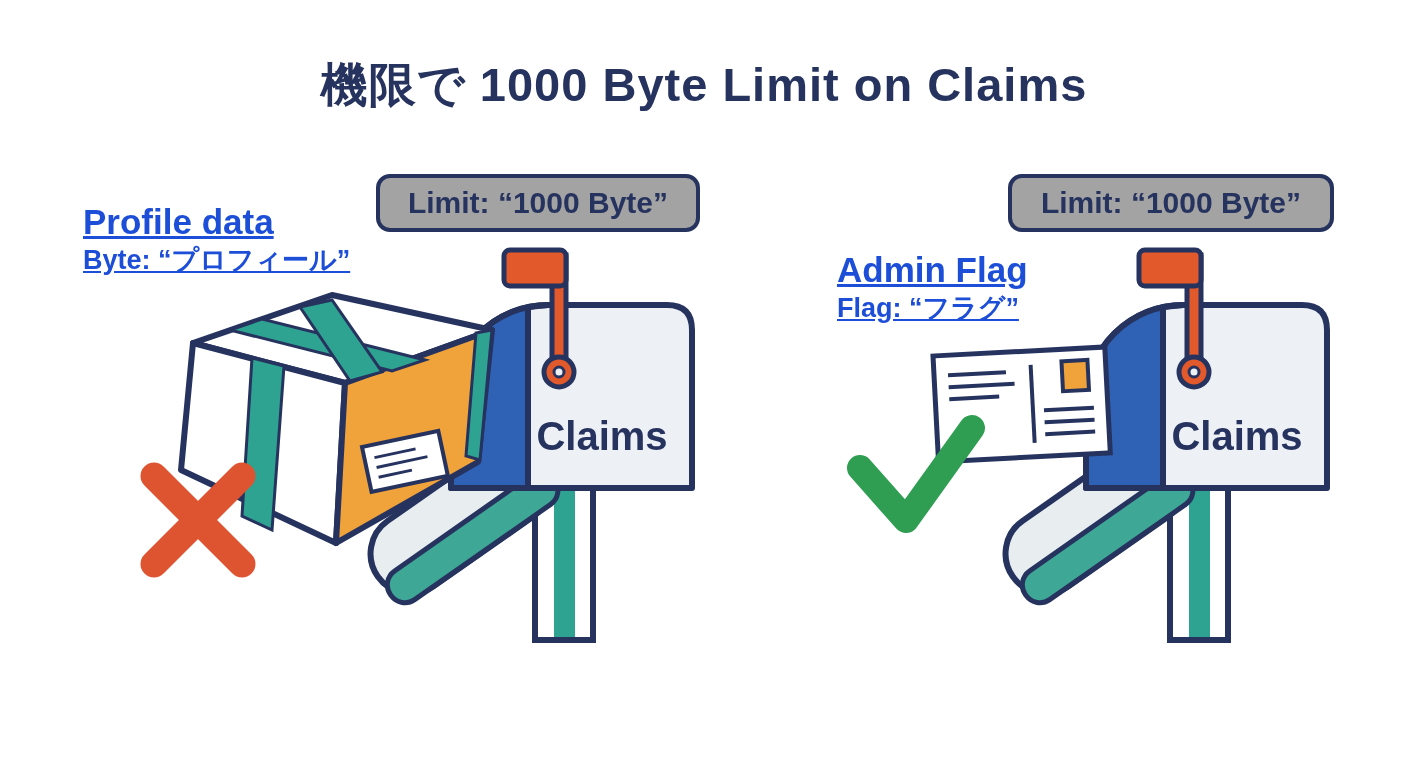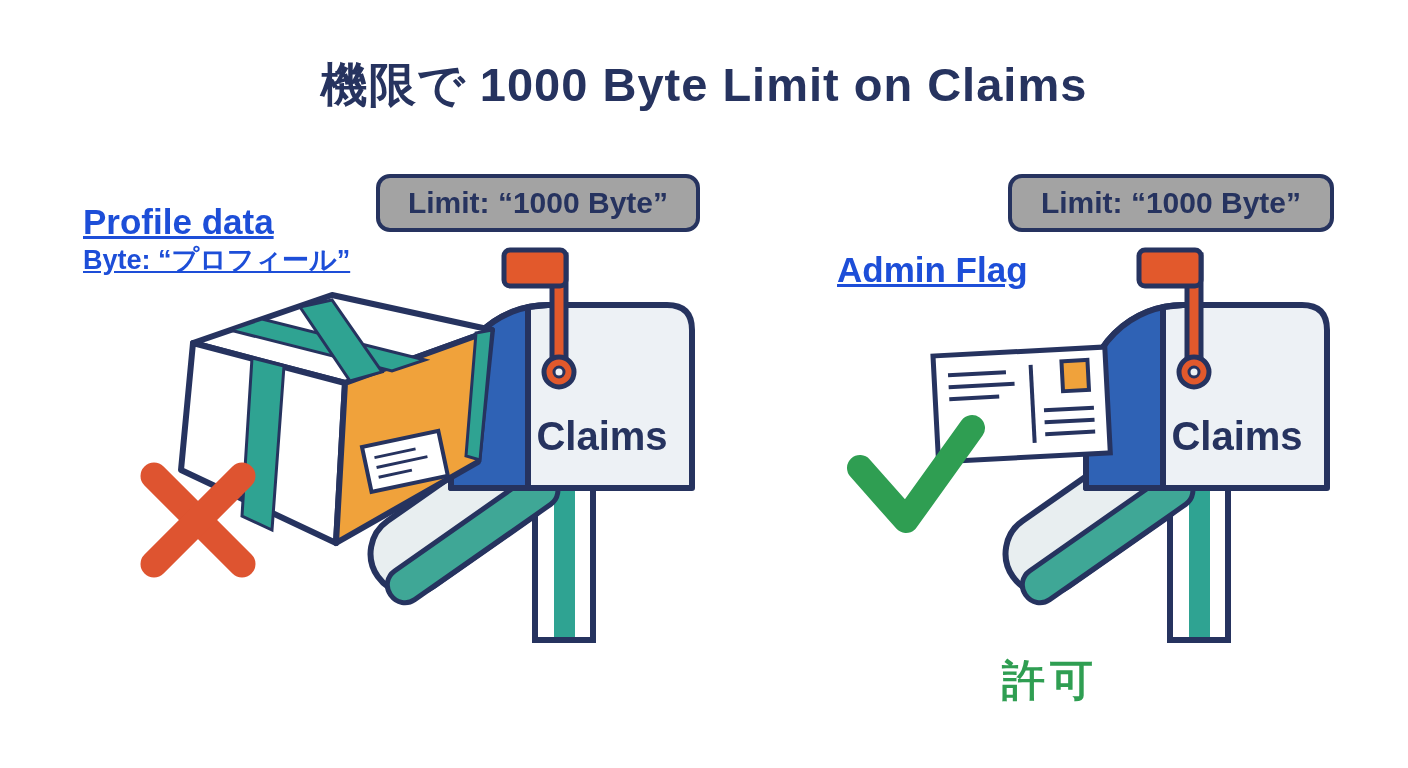--- a/index.html
+++ b/index.html
@@ -129,17 +129,17 @@
   <div class="badge badge-right">
     <span>Limit: “1000 Byte”</span>
   </div>
 
   <div class="label-block label-left">
     <div class="label-title">Profile data</div>
     <div class="label-sub">Byte: “プロフィール”</div>
   </div>
   <div class="label-block label-right">
     <div class="label-title">Admin Flag</div>
+    <div class="label-sub">Flag: “フラグ”</div>
   </div>
 
-  <div class="status status-allow">許可</div>
 
 </div>
 
 </body></html>

